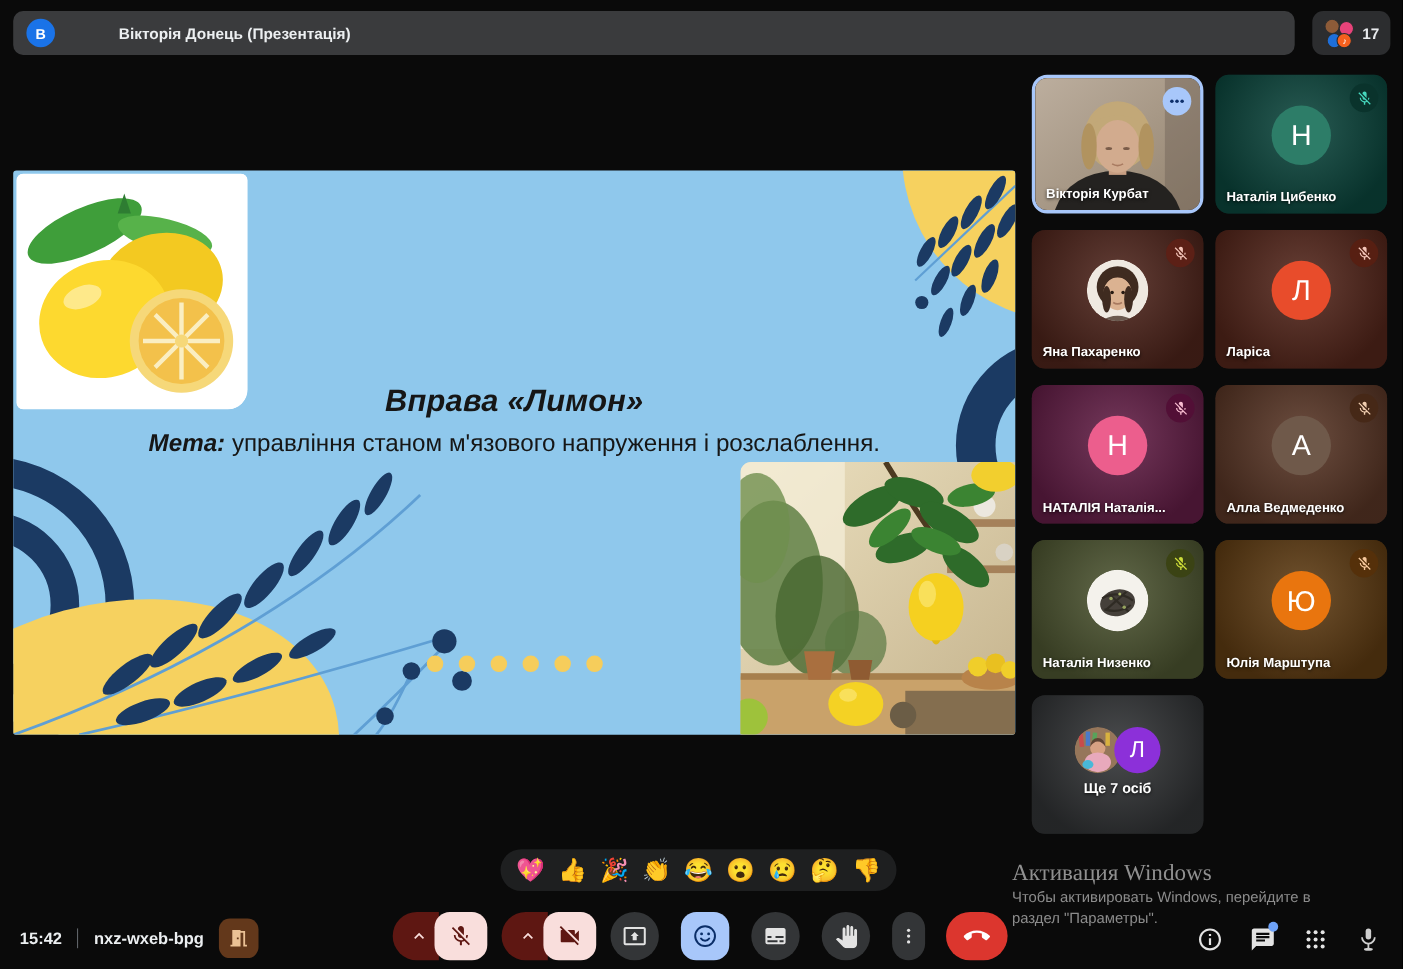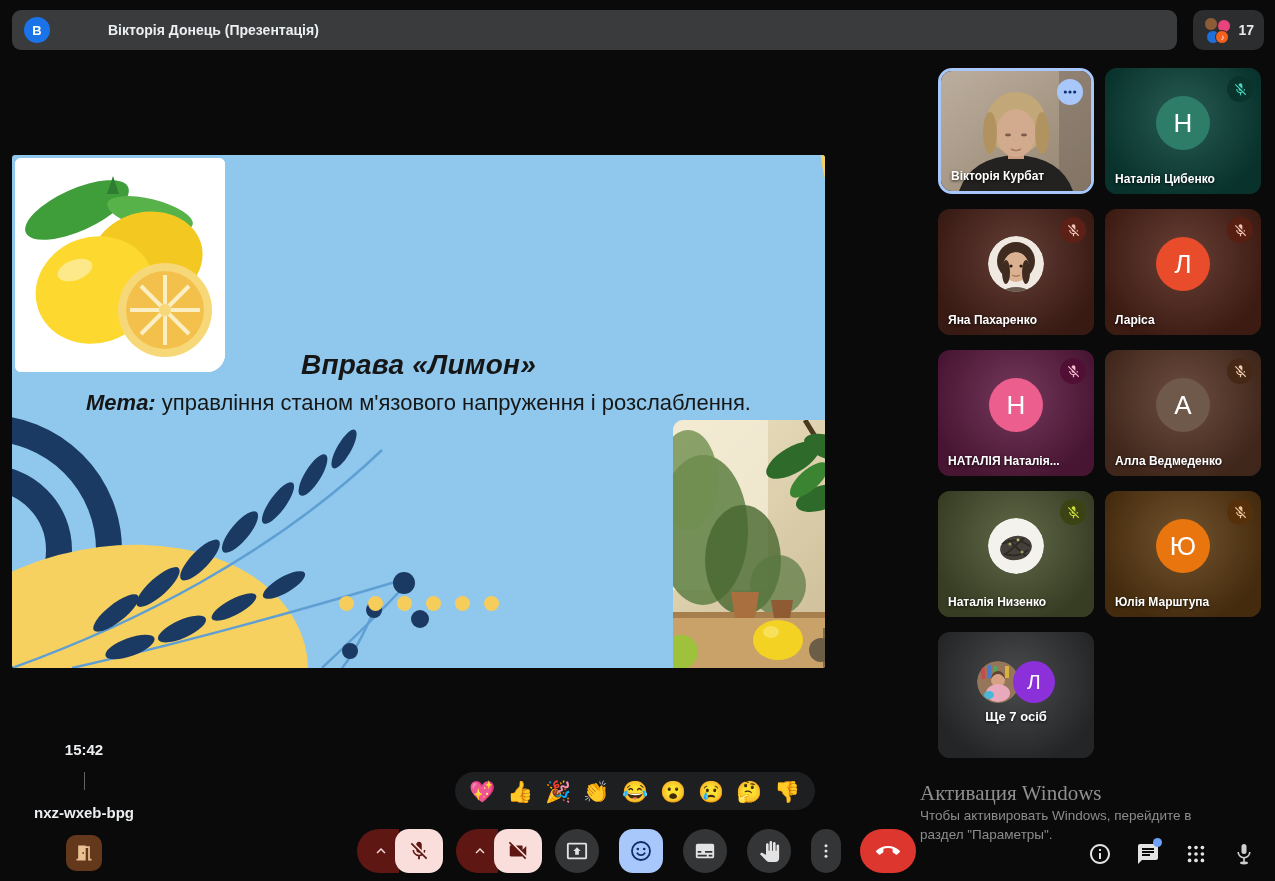--- a/index.html
+++ b/index.html
@@ -18,21 +18,21 @@
   .cluster{position:relative;width:28px;height:28px;}
   .cluster i{position:absolute;width:14px;height:14px;border-radius:50%;border:1px solid #2c2d2f;
            display:flex;align-items:center;justify-content:center;font-style:normal;font-size:8px;color:#fff;}
   .c1{left:1px;top:1px;background:#8d5b38;}
   .c2{right:0;top:3px;background:#e8437a;}
   .c3{left:3px;bottom:0;background:#1e6fd9;}
   .c4{right:2px;bottom:0;background:#f4601e;}
   .count-num{margin-left:7px;font-size:14px;font-weight:700;color:#e8eaed;}
 
   
-  .slide{position:absolute;left:12px;top:155px;width:813px;height:513px;background:#8fc8ec;
+  .slide{position:absolute;left:12px;top:155px;width:911px;height:513px;background:#8fc8ec;
          border-radius:3px;overflow:hidden;}
   .slide-decor{position:absolute;inset:0;}
   .lemon-card{position:absolute;left:3px;top:3px;width:210px;height:214px;background:#fff;
          border-radius:6px 6px 18px 6px;overflow:hidden;}
   .slide-texts{position:absolute;left:0;right:0;top:194px;text-align:center;color:#161616;}
   .slide-title{font-size:28px;font-weight:700;font-style:italic;letter-spacing:.2px;}
   .slide-meta{margin-top:9px;font-size:22px;}
   .slide-meta b{font-style:italic;font-weight:700;}
   .kitchen-photo{position:absolute;left:661px;top:265px;width:250px;height:248px;
          border-radius:10px 0 0 0;overflow:hidden;}
@@ -69,21 +69,21 @@
          border-radius:19px;display:flex;align-items:center;justify-content:space-around;padding:0 8px;z-index:5;}
   .reactions span{font-size:21px;line-height:1;cursor:pointer;}
 
   
   .watermark{position:absolute;left:920px;top:781px;color:#8f8f8f;z-index:4;pointer-events:none;}
   .watermark .wm-title{font-size:21px;font-weight:400;color:#909090;font-family:Liberation Serif, serif;}
   .watermark .wm-line{font-size:13.5px;line-height:19px;color:#8c8c8c;}
 
   
   .bottom-bar{position:absolute;left:0;right:0;bottom:0;height:56px;}
-  .bar-left{position:absolute;left:34px;bottom:10px;display:flex;align-items:center;gap:14px;flex-direction:column;}
+  .bar-left{position:absolute;left:18px;bottom:10px;display:flex;align-items:center;gap:14px;}
   .clock{font-size:15px;font-weight:700;color:#eceff1;}
   .vdiv{width:1px;height:18px;background:#5f6368;}
   .meet-code{font-size:15px;font-weight:600;color:#eceff1;}
   .door-btn{width:36px;height:36px;border:none;border-radius:10px;background:#63381b;cursor:pointer;
          display:flex;align-items:center;justify-content:center;padding:0;}
   .bar-center{position:absolute;left:357px;bottom:8px;display:flex;align-items:center;height:44px;}
   .split{display:flex;align-items:center;margin-right:13px;}
   .chev-btn{width:42px;height:44px;border:none;background:#5e1712;border-radius:22px 0 0 22px;color:#f9dedc;
          display:flex;align-items:center;justify-content:center;cursor:pointer;padding:0 0 0 6px;}
   .state-btn{width:48px;height:44px;border:none;background:#f9dedc;border-radius:14px;margin-left:-4px;

